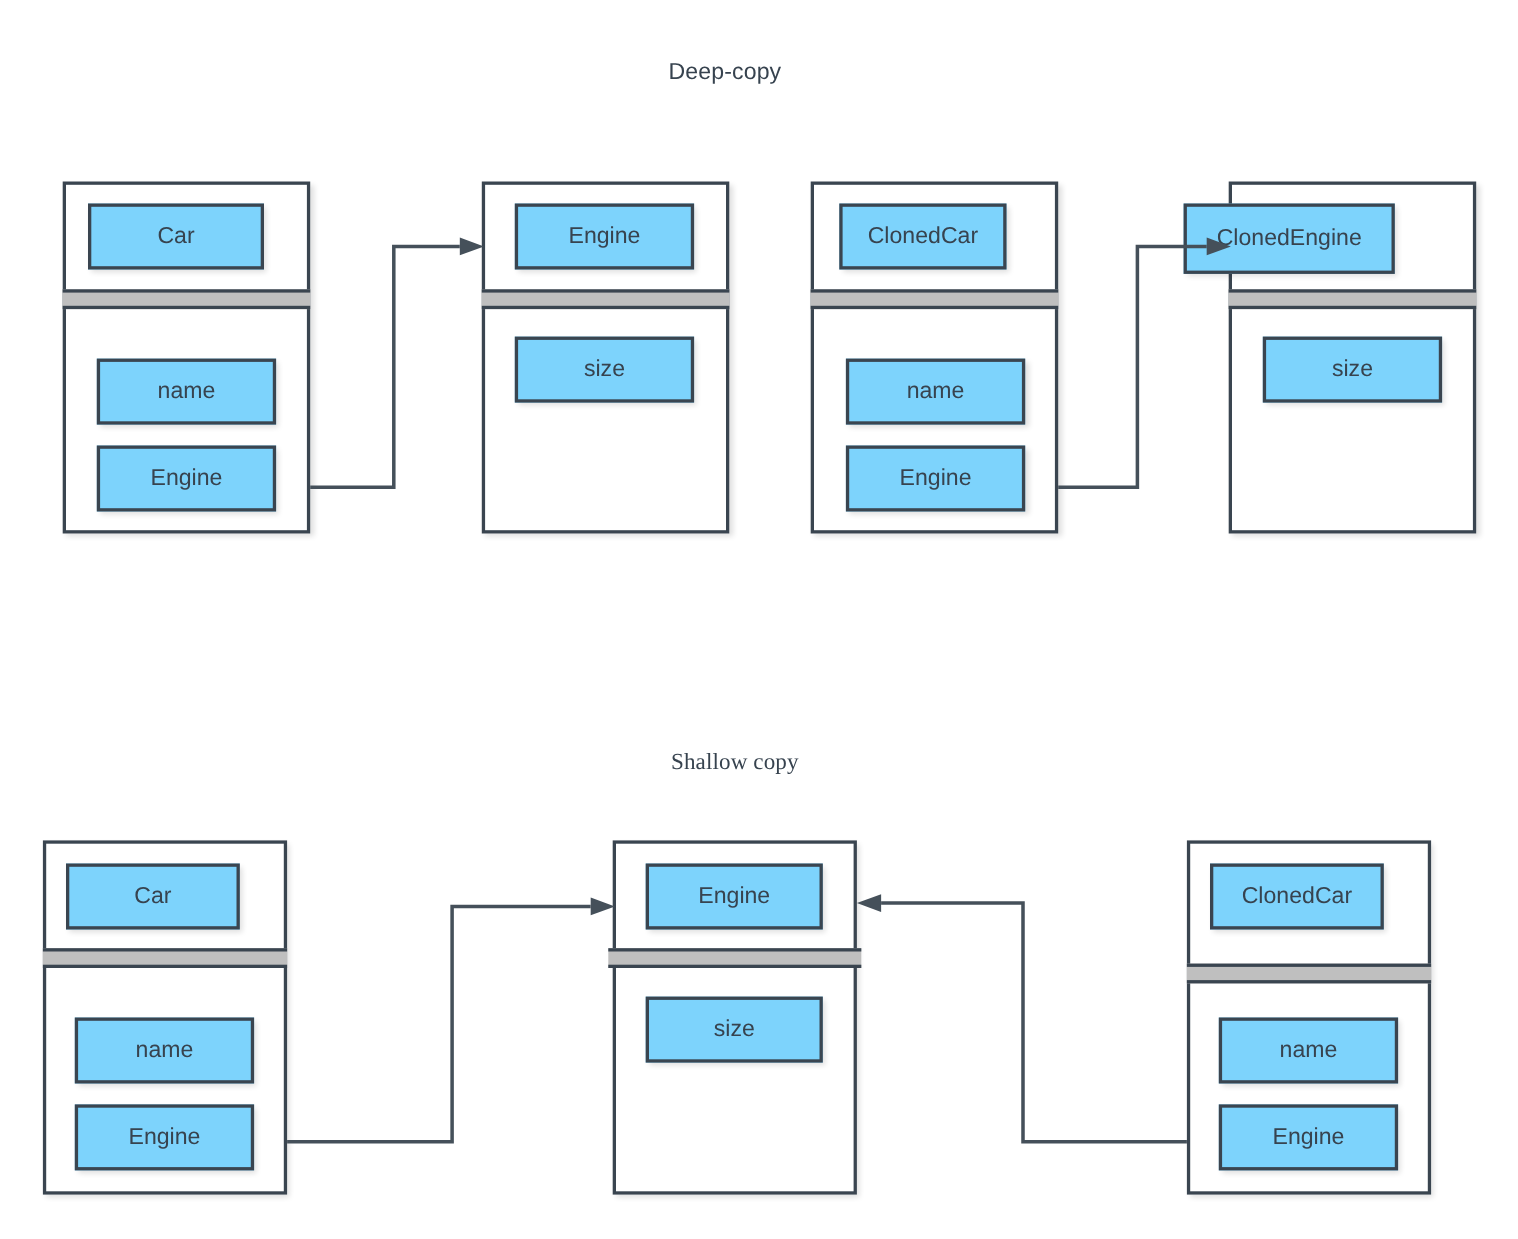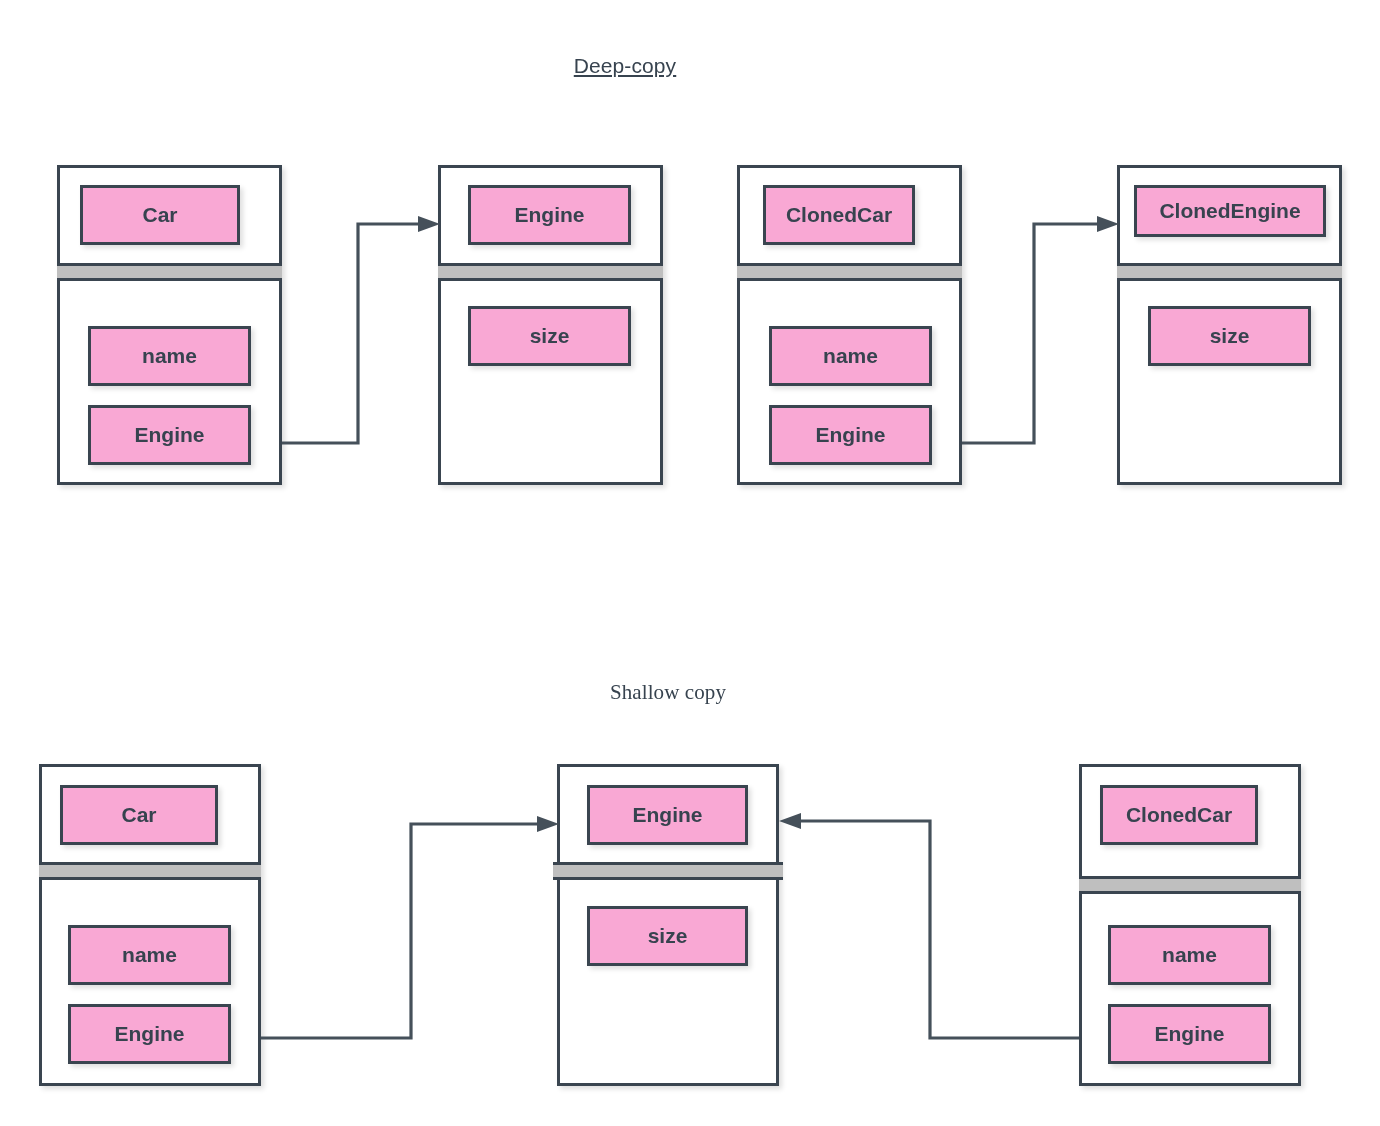--- a/index.html
+++ b/index.html
@@ -39,71 +39,70 @@
   .divider {
     position: absolute;
     box-sizing: border-box;
     background: #bfbfbf;
     border-top: 3px solid #3a4550;
     border-bottom: 3px solid #3a4550;
   }
   .field {
     position: absolute;
     box-sizing: border-box;
-    background: #f9a8d4;
+    background: #7dd3fc;
     border: 3px solid #3a4550;
     display: flex;
     align-items: center;
     justify-content: center;
     color: #37434f;
     font-size: 21px;
     box-shadow: 3px 3px 5px rgba(0,0,0,0.13);
     white-space: nowrap;
-    font-weight: bold;
   }
   
   .conn {
     position: absolute;
     overflow: visible;
   }
   .conn path {
     fill: none;
     stroke: #45505a;
     stroke-width: 3.2;
   }
   .conn polygon {
     fill: #45505a;
   }
 </style>
 </head>
 <body>
 
 <div id="canvas">
 
-  <div class="section-title" style="left:425px; top:54px; width:400px;text-decoration:underline;">Deep-copy</div>
+  <div class="section-title" style="left:459px; top:54px; width:400px;">Deep-copy</div>
 
   <div class="classbox" style="left:57px; top:165px; width:225px; height:320px;"></div>
   <div class="field" style="left:80px; top:185px; width:160px; height:60px;">Car</div>
   <div class="divider" style="left:57px; top:263px; width:225px; height:18px;"></div>
   <div class="field" style="left:88px; top:326px; width:163px; height:60px;">name</div>
   <div class="field" style="left:88px; top:405px; width:163px; height:60px;">Engine</div>
 
   <div class="classbox" style="left:438px; top:165px; width:225px; height:320px;"></div>
   <div class="field" style="left:468px; top:185px; width:163px; height:60px;">Engine</div>
   <div class="divider" style="left:438px; top:263px; width:225px; height:18px;"></div>
   <div class="field" style="left:468px; top:306px; width:163px; height:60px;">size</div>
 
   <div class="classbox" style="left:737px; top:165px; width:225px; height:320px;"></div>
   <div class="field" style="left:763px; top:185px; width:152px; height:60px;">ClonedCar</div>
   <div class="divider" style="left:737px; top:263px; width:225px; height:18px;"></div>
   <div class="field" style="left:769px; top:326px; width:163px; height:60px;">name</div>
   <div class="field" style="left:769px; top:405px; width:163px; height:60px;">Engine</div>
 
   <div class="classbox" style="left:1117px; top:165px; width:225px; height:320px;"></div>
-  <div class="field" style="left:1134px; top:185px; width:192px; height:52px;">ClonedEngine</div>
+  <div class="field" style="left:1076px; top:185px; width:192px; height:64px;">ClonedEngine</div>
   <div class="divider" style="left:1117px; top:263px; width:225px; height:18px;"></div>
   <div class="field" style="left:1148px; top:306px; width:163px; height:60px;">size</div>
 
   <svg class="conn" style="left:0; top:0; width:1380px; height:1126px;">
     <path d="M 282 443 L 358 443 L 358 224 L 418 224"></path>
     <polygon points="418,216 440,224 418,232"></polygon>
   </svg>
 
   <svg class="conn" style="left:0; top:0; width:1380px; height:1126px;">
     <path d="M 962 443 L 1034 443 L 1034 224 L 1097 224"></path>

